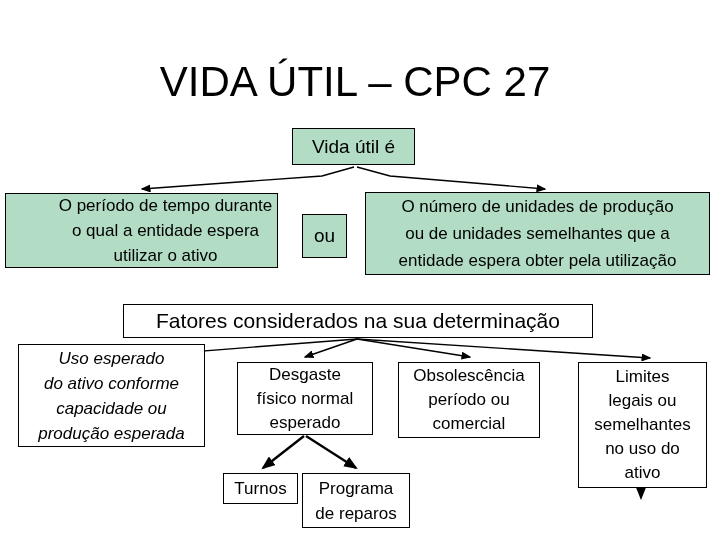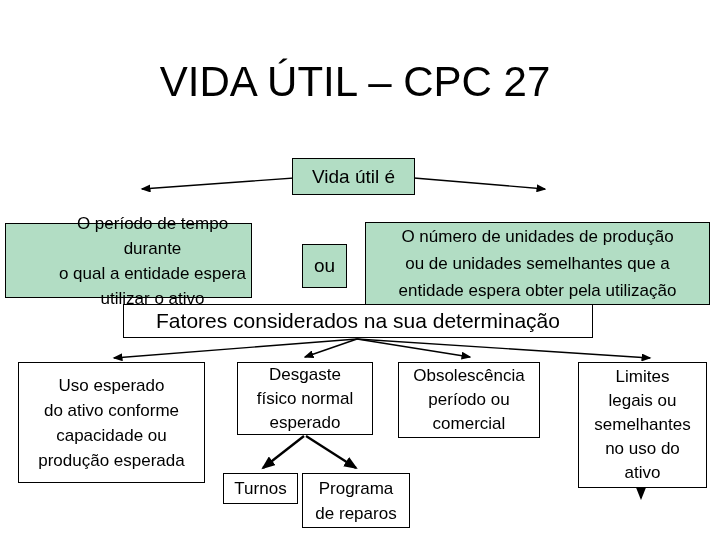--- a/index.html
+++ b/index.html
@@ -10,29 +10,29 @@
   .title{
     position:absolute;left:0;top:58px;width:710px;margin:0;
     text-align:center;font-size:42px;font-weight:400;letter-spacing:0px;color:#000;
   }
   .connectors{position:absolute;left:0;top:0;}
   .box{
     position:absolute;box-sizing:border-box;border:1px solid #000;
     display:flex;align-items:center;justify-content:center;
     text-align:center;white-space:pre-line;background:#fff;
   }
-  .green{background:#b2ddc4;margin-top:30px;}
+  .green{background:#b2ddc4;}
   .f17{font-size:17px;line-height:25px;}
   .f17t{font-size:17px;line-height:24px;}
   .vida-box{left:292px;top:128px;width:123px;height:37px;font-size:19px;}
-  .period-box{left:5px;top:193px;width:247px;height:75px;padding-left:48px;}
+  .period-box{left:5px;top:193px;width:273px;height:75px;padding-left:48px;}
   .ou-box{left:302px;top:214px;width:45px;height:44px;font-size:19px;}
   .units-box{left:365px;top:192px;width:345px;height:83px;line-height:27px;}
   .fatores-box{left:123px;top:304px;width:470px;height:34px;font-size:21px;}
-  .uso-box{left:18px;top:362px;width:187px;height:121px;}
+  .uso-box{left:18px;top:344px;width:187px;height:103px;font-style:italic;}
   .desgaste-box{left:237px;top:362px;width:136px;height:73px;}
   .obsolescencia-box{left:398px;top:362px;width:142px;height:76px;}
   .limites-box{left:578px;top:362px;width:129px;height:126px;}
   .turnos-box{left:223px;top:473px;width:75px;height:31px;font-size:17px;}
   .programa-box{left:302px;top:473px;width:108px;height:55px;}
   .leasing-box{left:578px;top:503px;width:129px;height:29px;font-size:18px;}
 </style>
 </head>
 <body>
 

